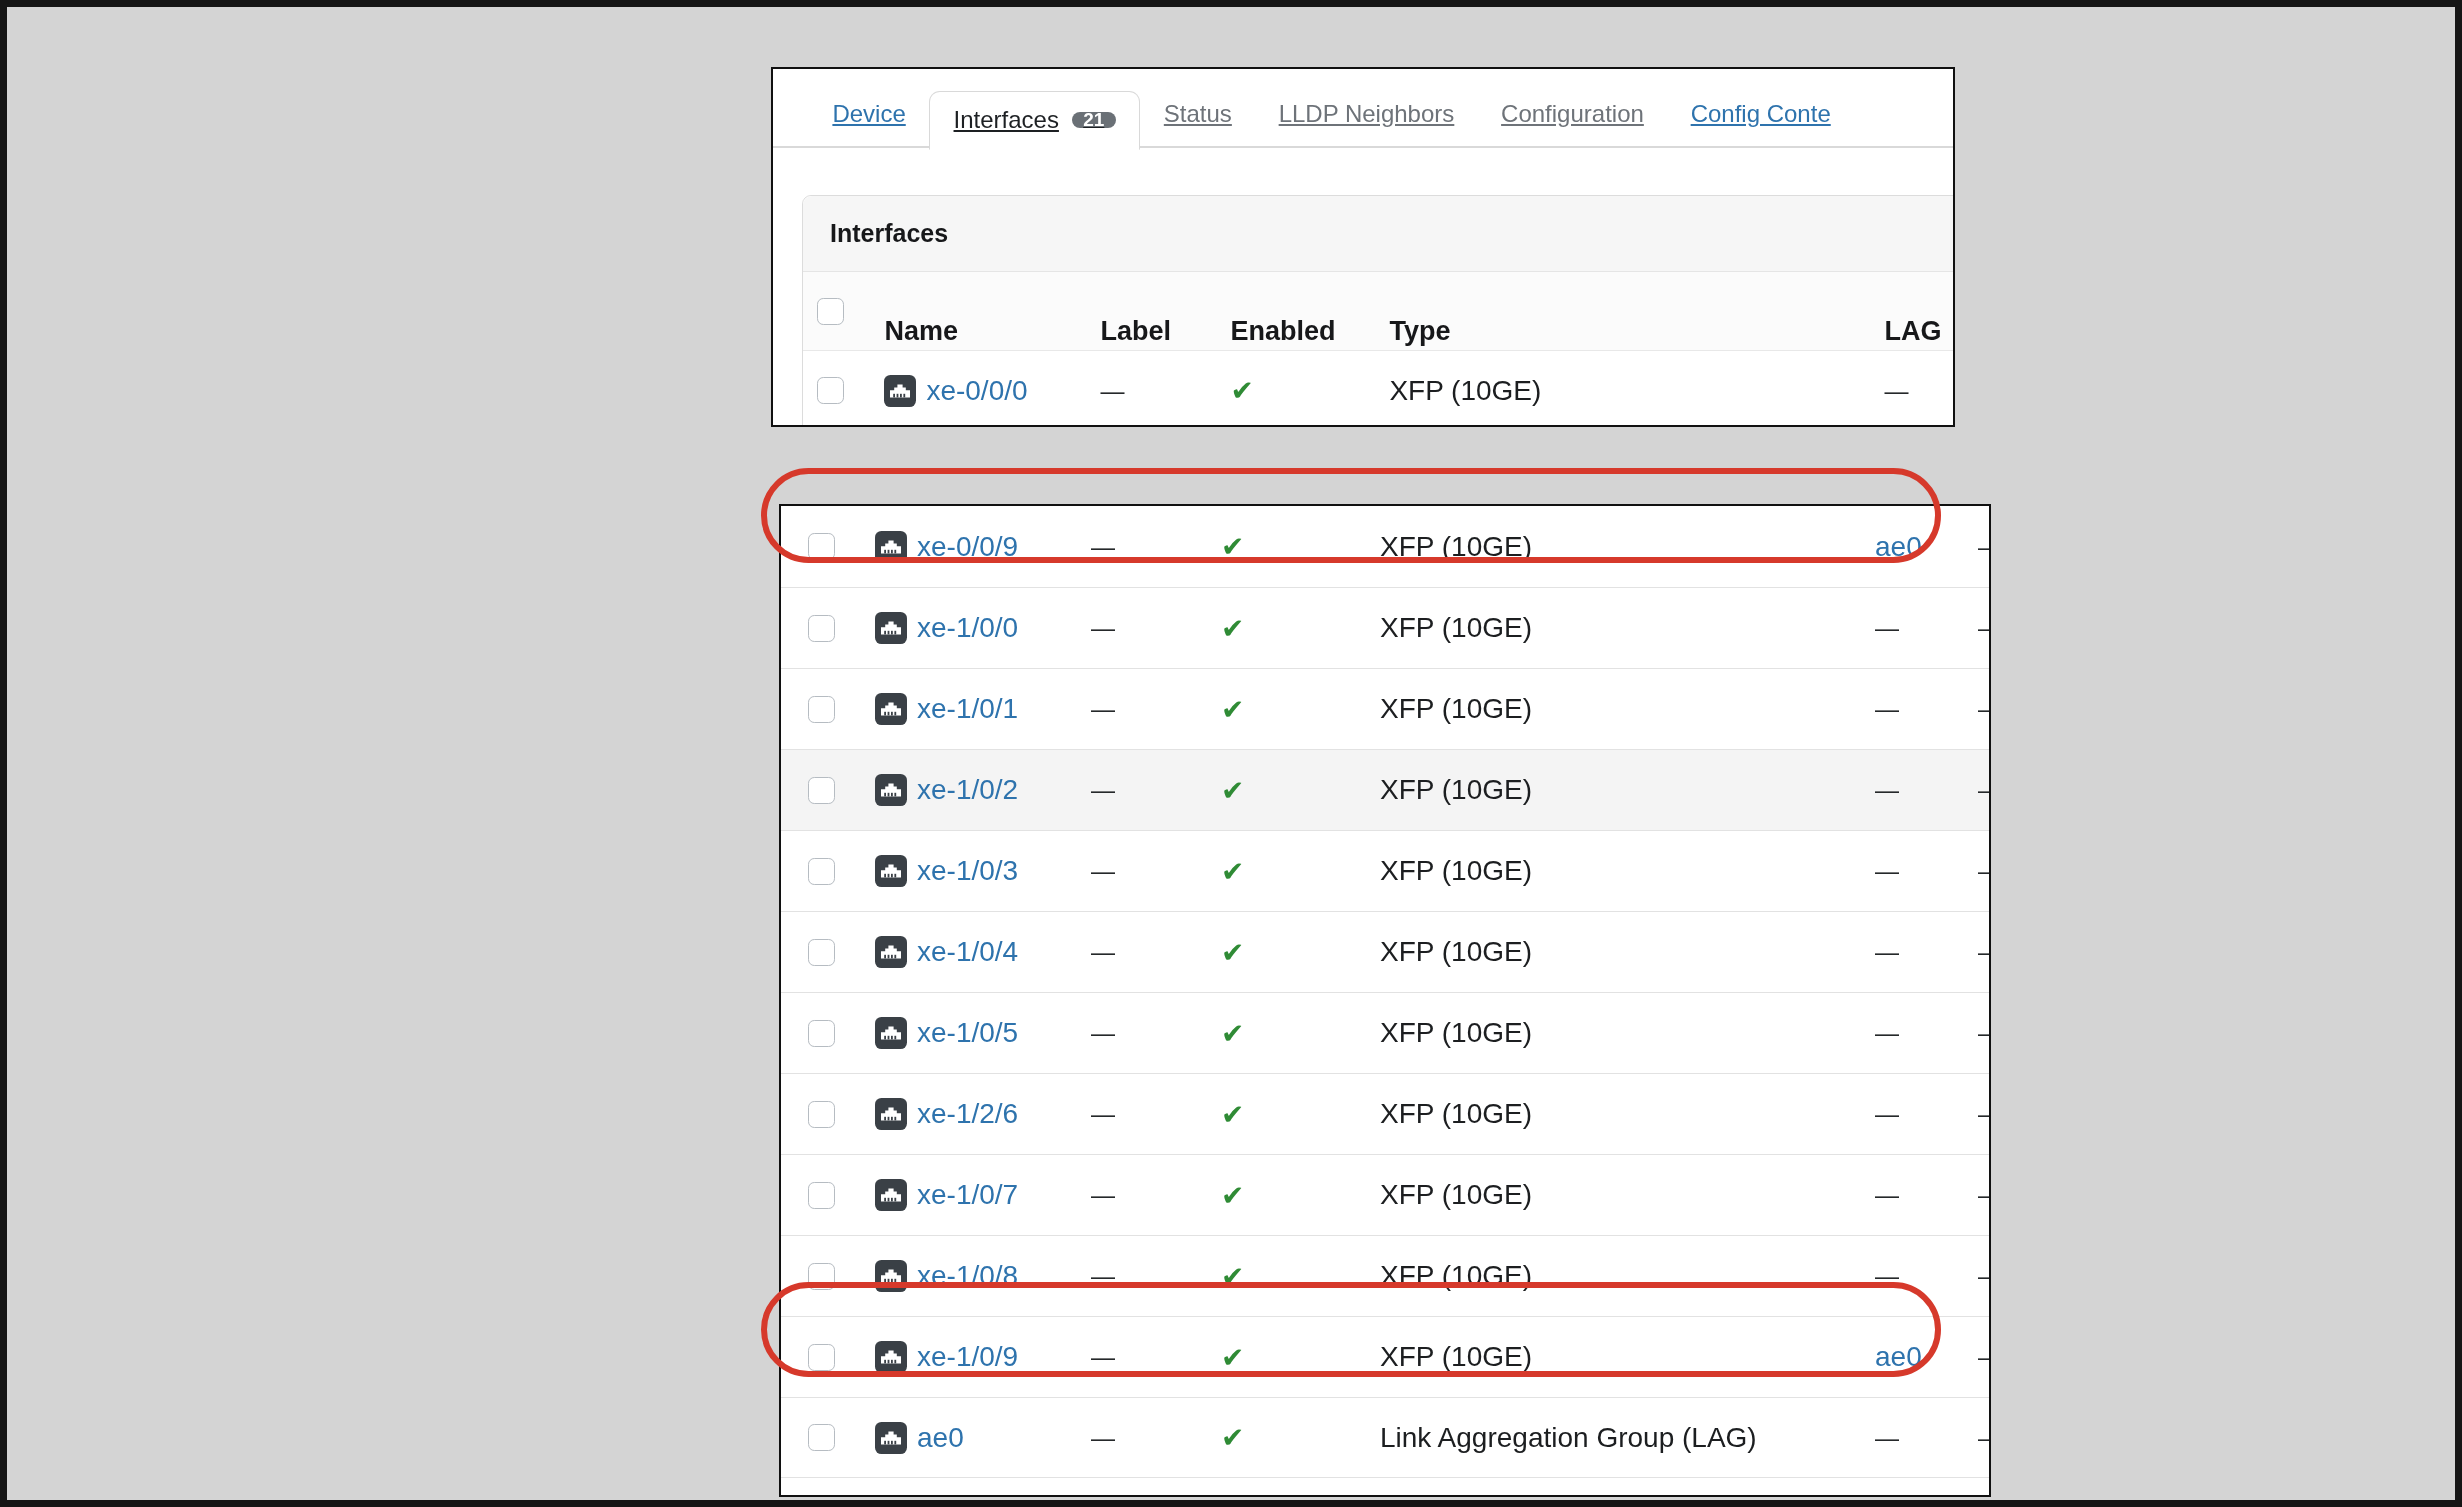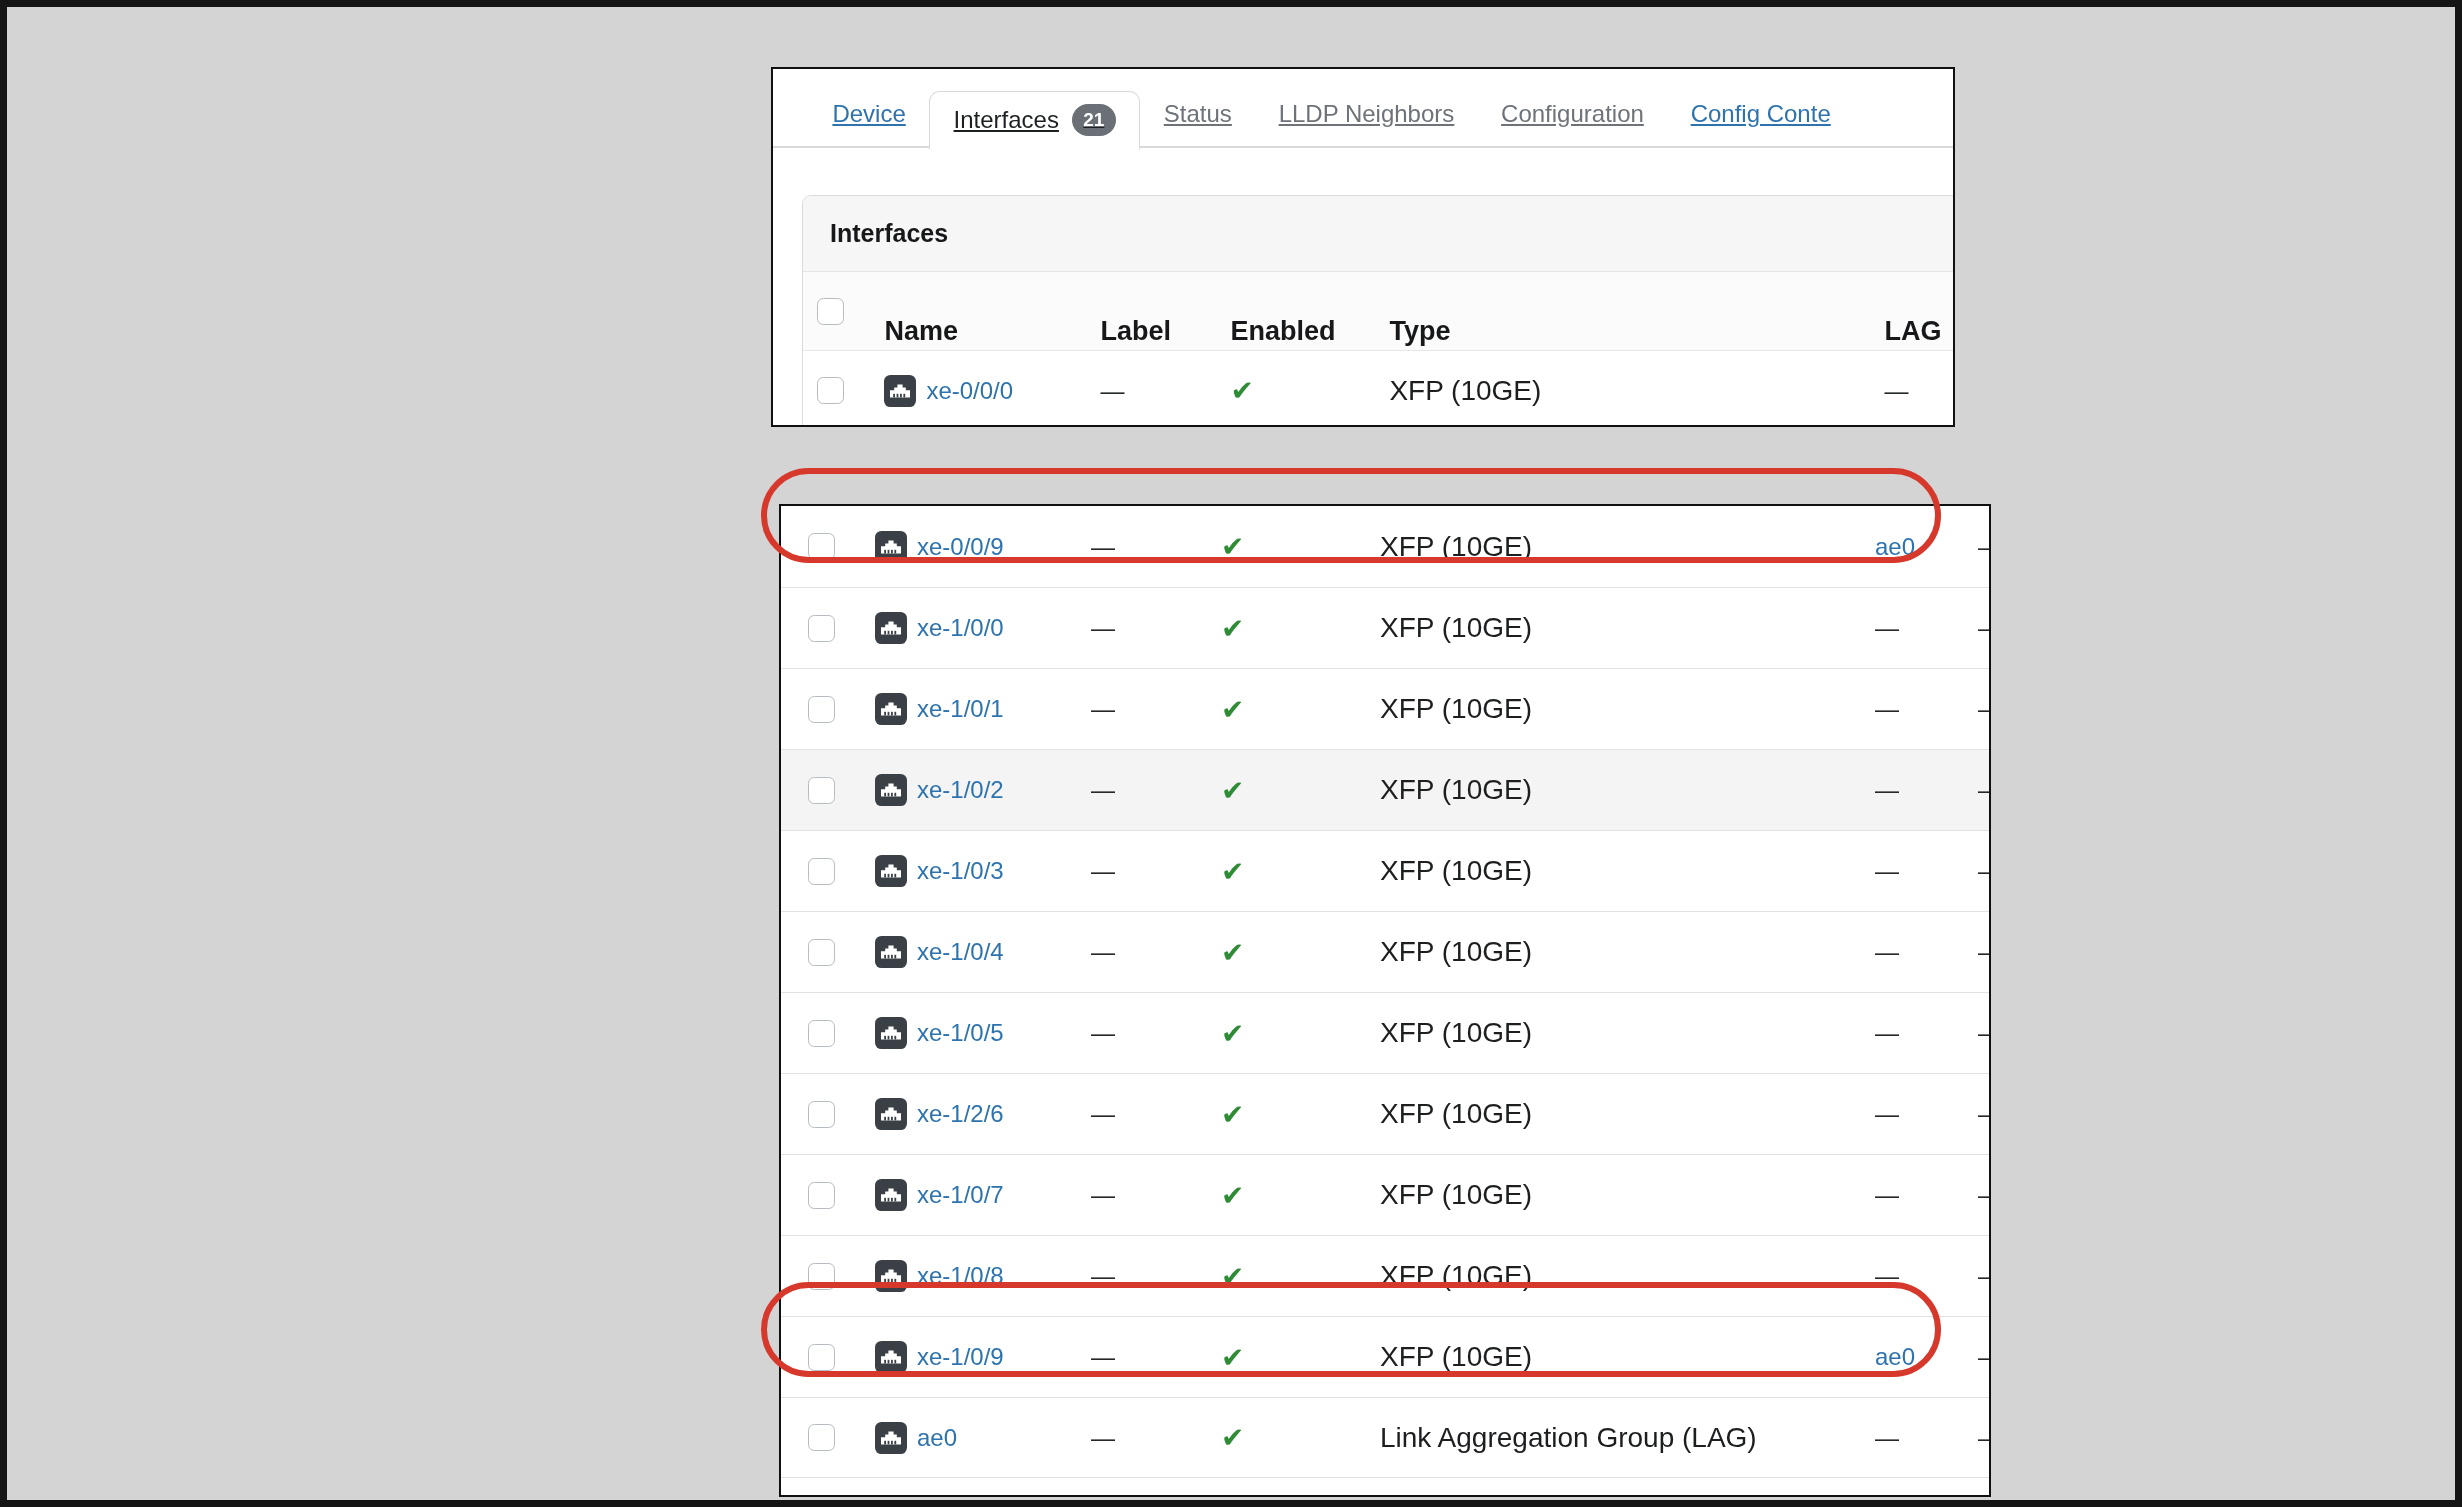--- a/index.html
+++ b/index.html
@@ -24,21 +24,21 @@
   .t-link  { color: #2e73ad; }
   .t-muted { color: #6e7379; }
   .tab.active {
     position: relative; z-index: 1; display: flex; align-items: center; gap: 12.6px;
     height: 59px; align-self: flex-end; margin-bottom: -1.8px;
     background: #fff; border: 1.8px solid #d9d9d9; border-bottom: 1.8px solid #fff;
     border-radius: 10.8px 10.8px 0 0; color: #1d2023;
   }
   .badge {
     display: inline-flex; align-items: center; justify-content: center;
-    min-width: 41px; height: 32px; padding: 0 11.7px;
+    min-width: 41px; height: 16px; padding: 0 11.7px;
     background: #6a7076; color: #fff; font-size: 19px; font-weight: bold;
     border-radius: 18px;
   }
 
   
   .card { position: absolute; left: 29px; top: 126px; width: 1259px; background: #fff;
           border: 1.8px solid #dcdcdc; border-radius: 9px 9px 0 0; }
   .card-header {
     height: 76px; display: flex; align-items: center; padding-left: 27px;
     background: #f6f6f6; border-bottom: 1.8px solid #e5e5e5; border-radius: 9px 9px 0 0;
@@ -59,21 +59,21 @@
   .c2 { width: 216px; gap: 10px; }
   .c3 { width: 130px; }
   .c4 { width: 159px; }
   .c5 { width: 495px; }
   .c6 { width: 103px; }
   .c7 { flex: 1 1 auto; overflow: hidden; }
 
   .cb { appearance: none; -webkit-appearance: none; width: 27px; height: 27px;
         border: 1.8px solid #b6bcc2; border-radius: 6.3px; background: #fff; cursor: pointer; }
   .pi { width: 32px; height: 32px; flex: none; }
-  .link { color: #2e73ad; text-decoration: none; font-size: 24px; cursor: pointer; }
+  .link { color: #2e73ad; text-decoration: none; font-size: 28px; cursor: pointer; }
   .dash { color: #25282a; font-size: 24px; white-space: nowrap; }
   .check { color: #2f8b35; font-size: 28px; font-weight: bold; }
   .type { font-size: 28px; color: #1c1e20; white-space: nowrap; }
   .hcell { font-size: 27px; font-weight: bold; color: #17181a; white-space: nowrap; margin-top: 40px; }
 
   
   .annotation { position: absolute; border: 6.3px solid #d6392b; border-radius: 49px;
                 pointer-events: none; z-index: 20; }
   .a1 { left: 761px; top: 468px;  width: 1180px; height: 95px; }
   .a2 { left: 761px; top: 1282px; width: 1180px; height: 95px; }

